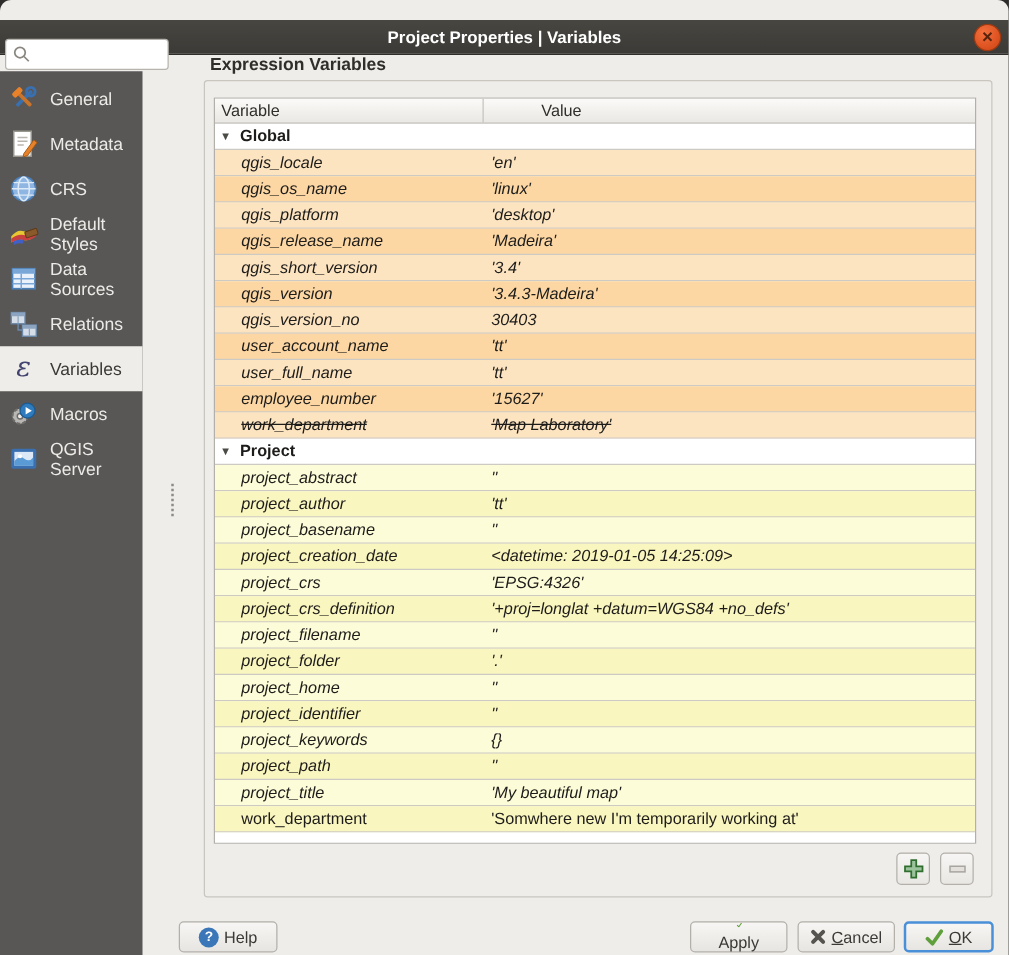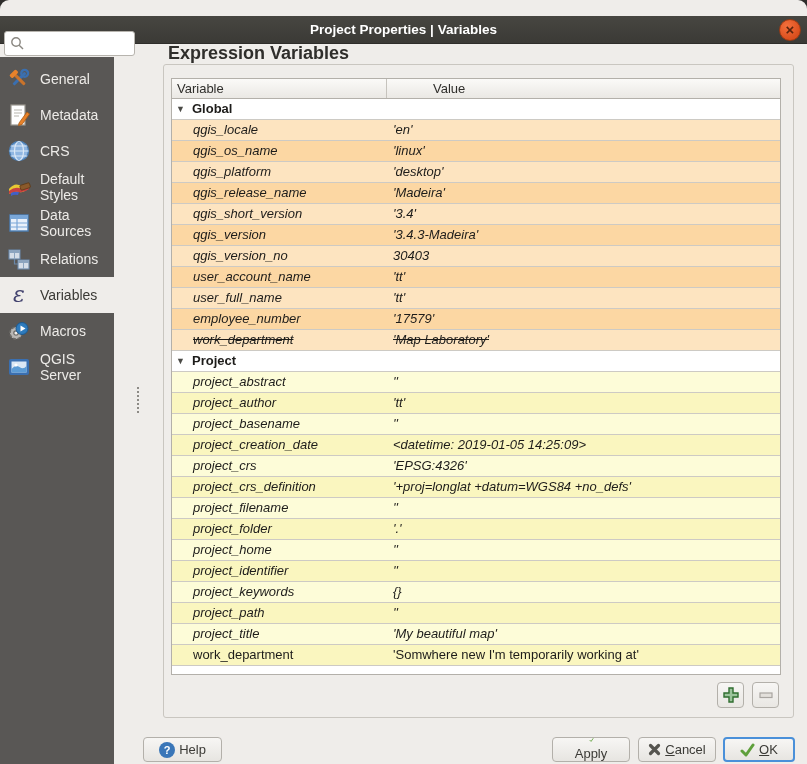--- a/index.html
+++ b/index.html
@@ -48,21 +48,21 @@
   .side-icon { width:24px; height:24px; flex:0 0 24px; display:flex; align-items:center; justify-content:center; }
   .eps { font-family:"DejaVu Serif", serif; font-style:italic; font-size:22px; color:#43436f; line-height:22px; }
   .side-item.selected .eps { color:#43436f; }
   .splitter {
     position:absolute; left:137px; top:387px; width:5px; height:26px;
     border-left:2px dotted #8d8b86; cursor:col-resize;
   }
   
   .heading {
     position:absolute; left:168px; top:43px;
-    font-size:18px; font-weight:bold; color:#2f2e2b;
+    font-size:14px; font-weight:bold; color:#2f2e2b;
   }
   .groupbox {
     position:absolute; left:163px; top:64px; width:631px; height:654px;
     border:1px solid #c9c6c0; border-radius:3px; background:#efedea;
   }
   .table {
     position:absolute; left:7px; top:13px; width:610px;
     border:1px solid #b3b0aa; background:#ffffff;
   }
   .thead { display:flex; height:20px; background:linear-gradient(#fbfaf8,#eae8e4); border-bottom:1px solid #b3b0aa;gap:41px; }
@@ -283,21 +283,21 @@
           <div class="trow global-dark">
             <div class="cell cvar">user_account_name</div>
             <div class="cell cval">'tt'</div>
           </div>
           <div class="trow global-light">
             <div class="cell cvar">user_full_name</div>
             <div class="cell cval">'tt'</div>
           </div>
           <div class="trow global-dark">
             <div class="cell cvar">employee_number</div>
-            <div class="cell cval">'17579'</div>
+            <div class="cell cval">'15627'</div>
           </div>
           <div class="trow global-light">
             <div class="cell cvar strike">work_department</div>
             <div class="cell cval strike">'Map Laboratory'</div>
           </div>
           <div class="trow section">
             <div class="cell cvar"><span class="tri">▼</span><span>Project</span></div>
             <div class="cell cval noital"></div>
           </div>
           <div class="trow project-light">

